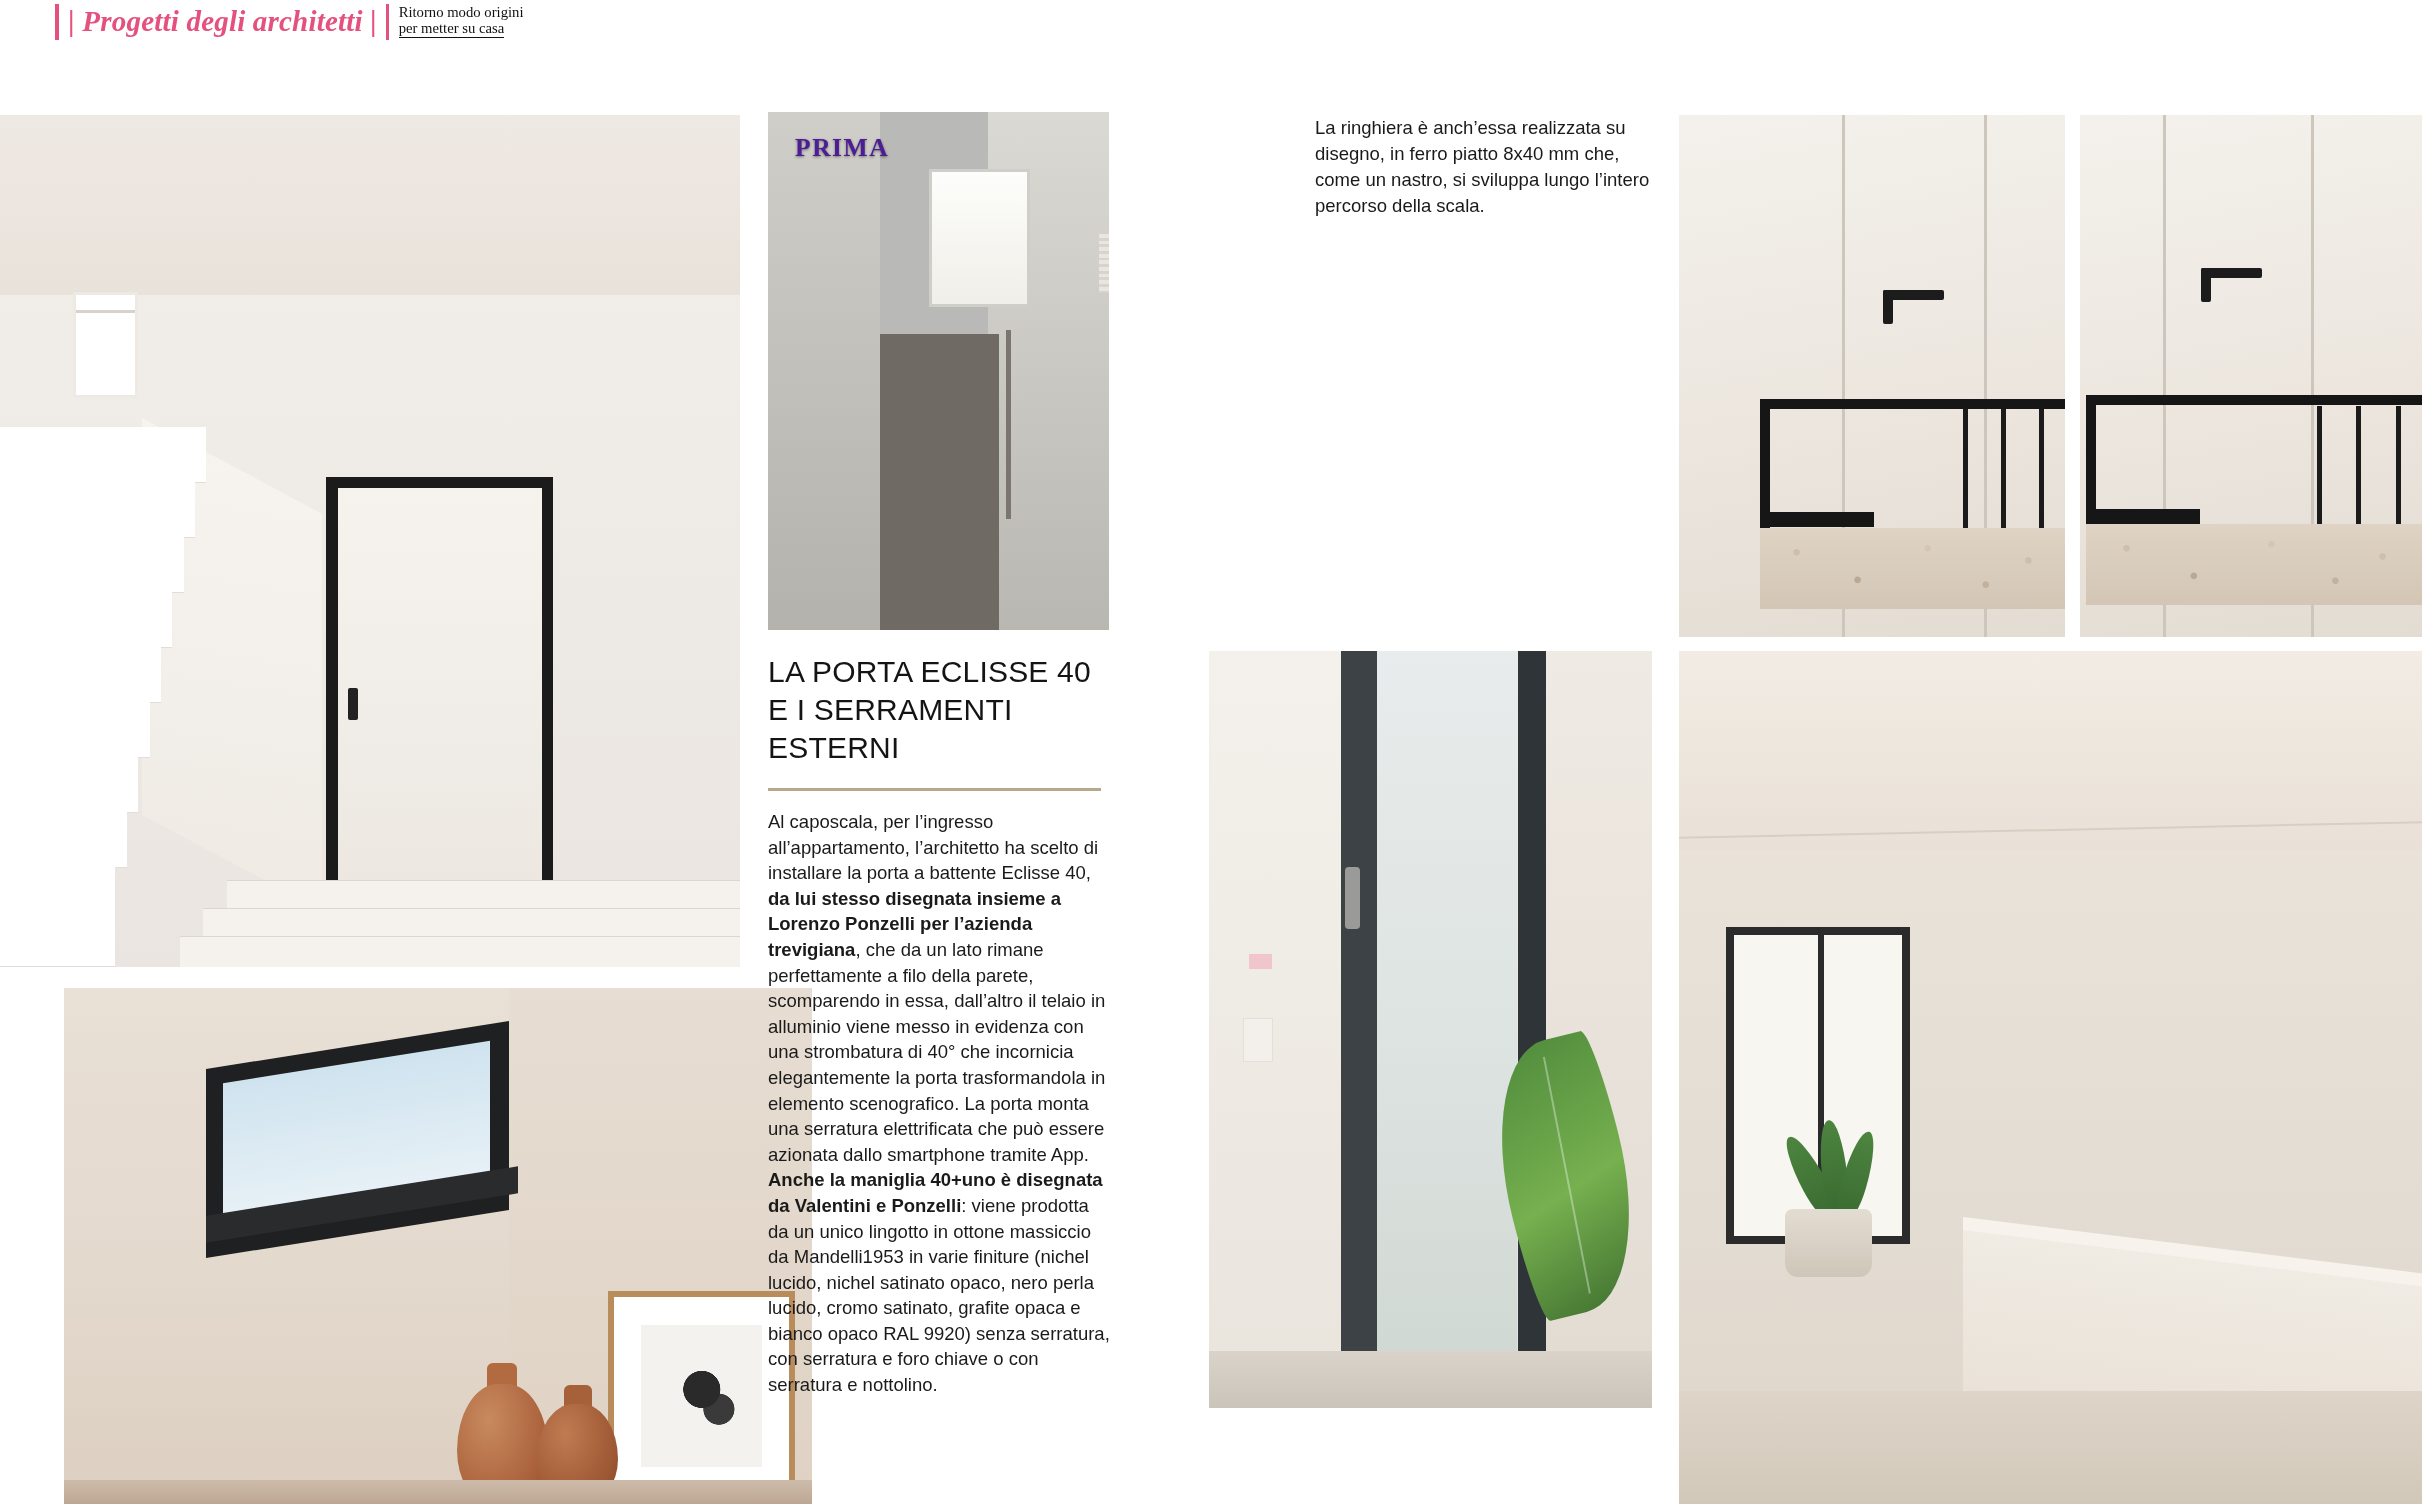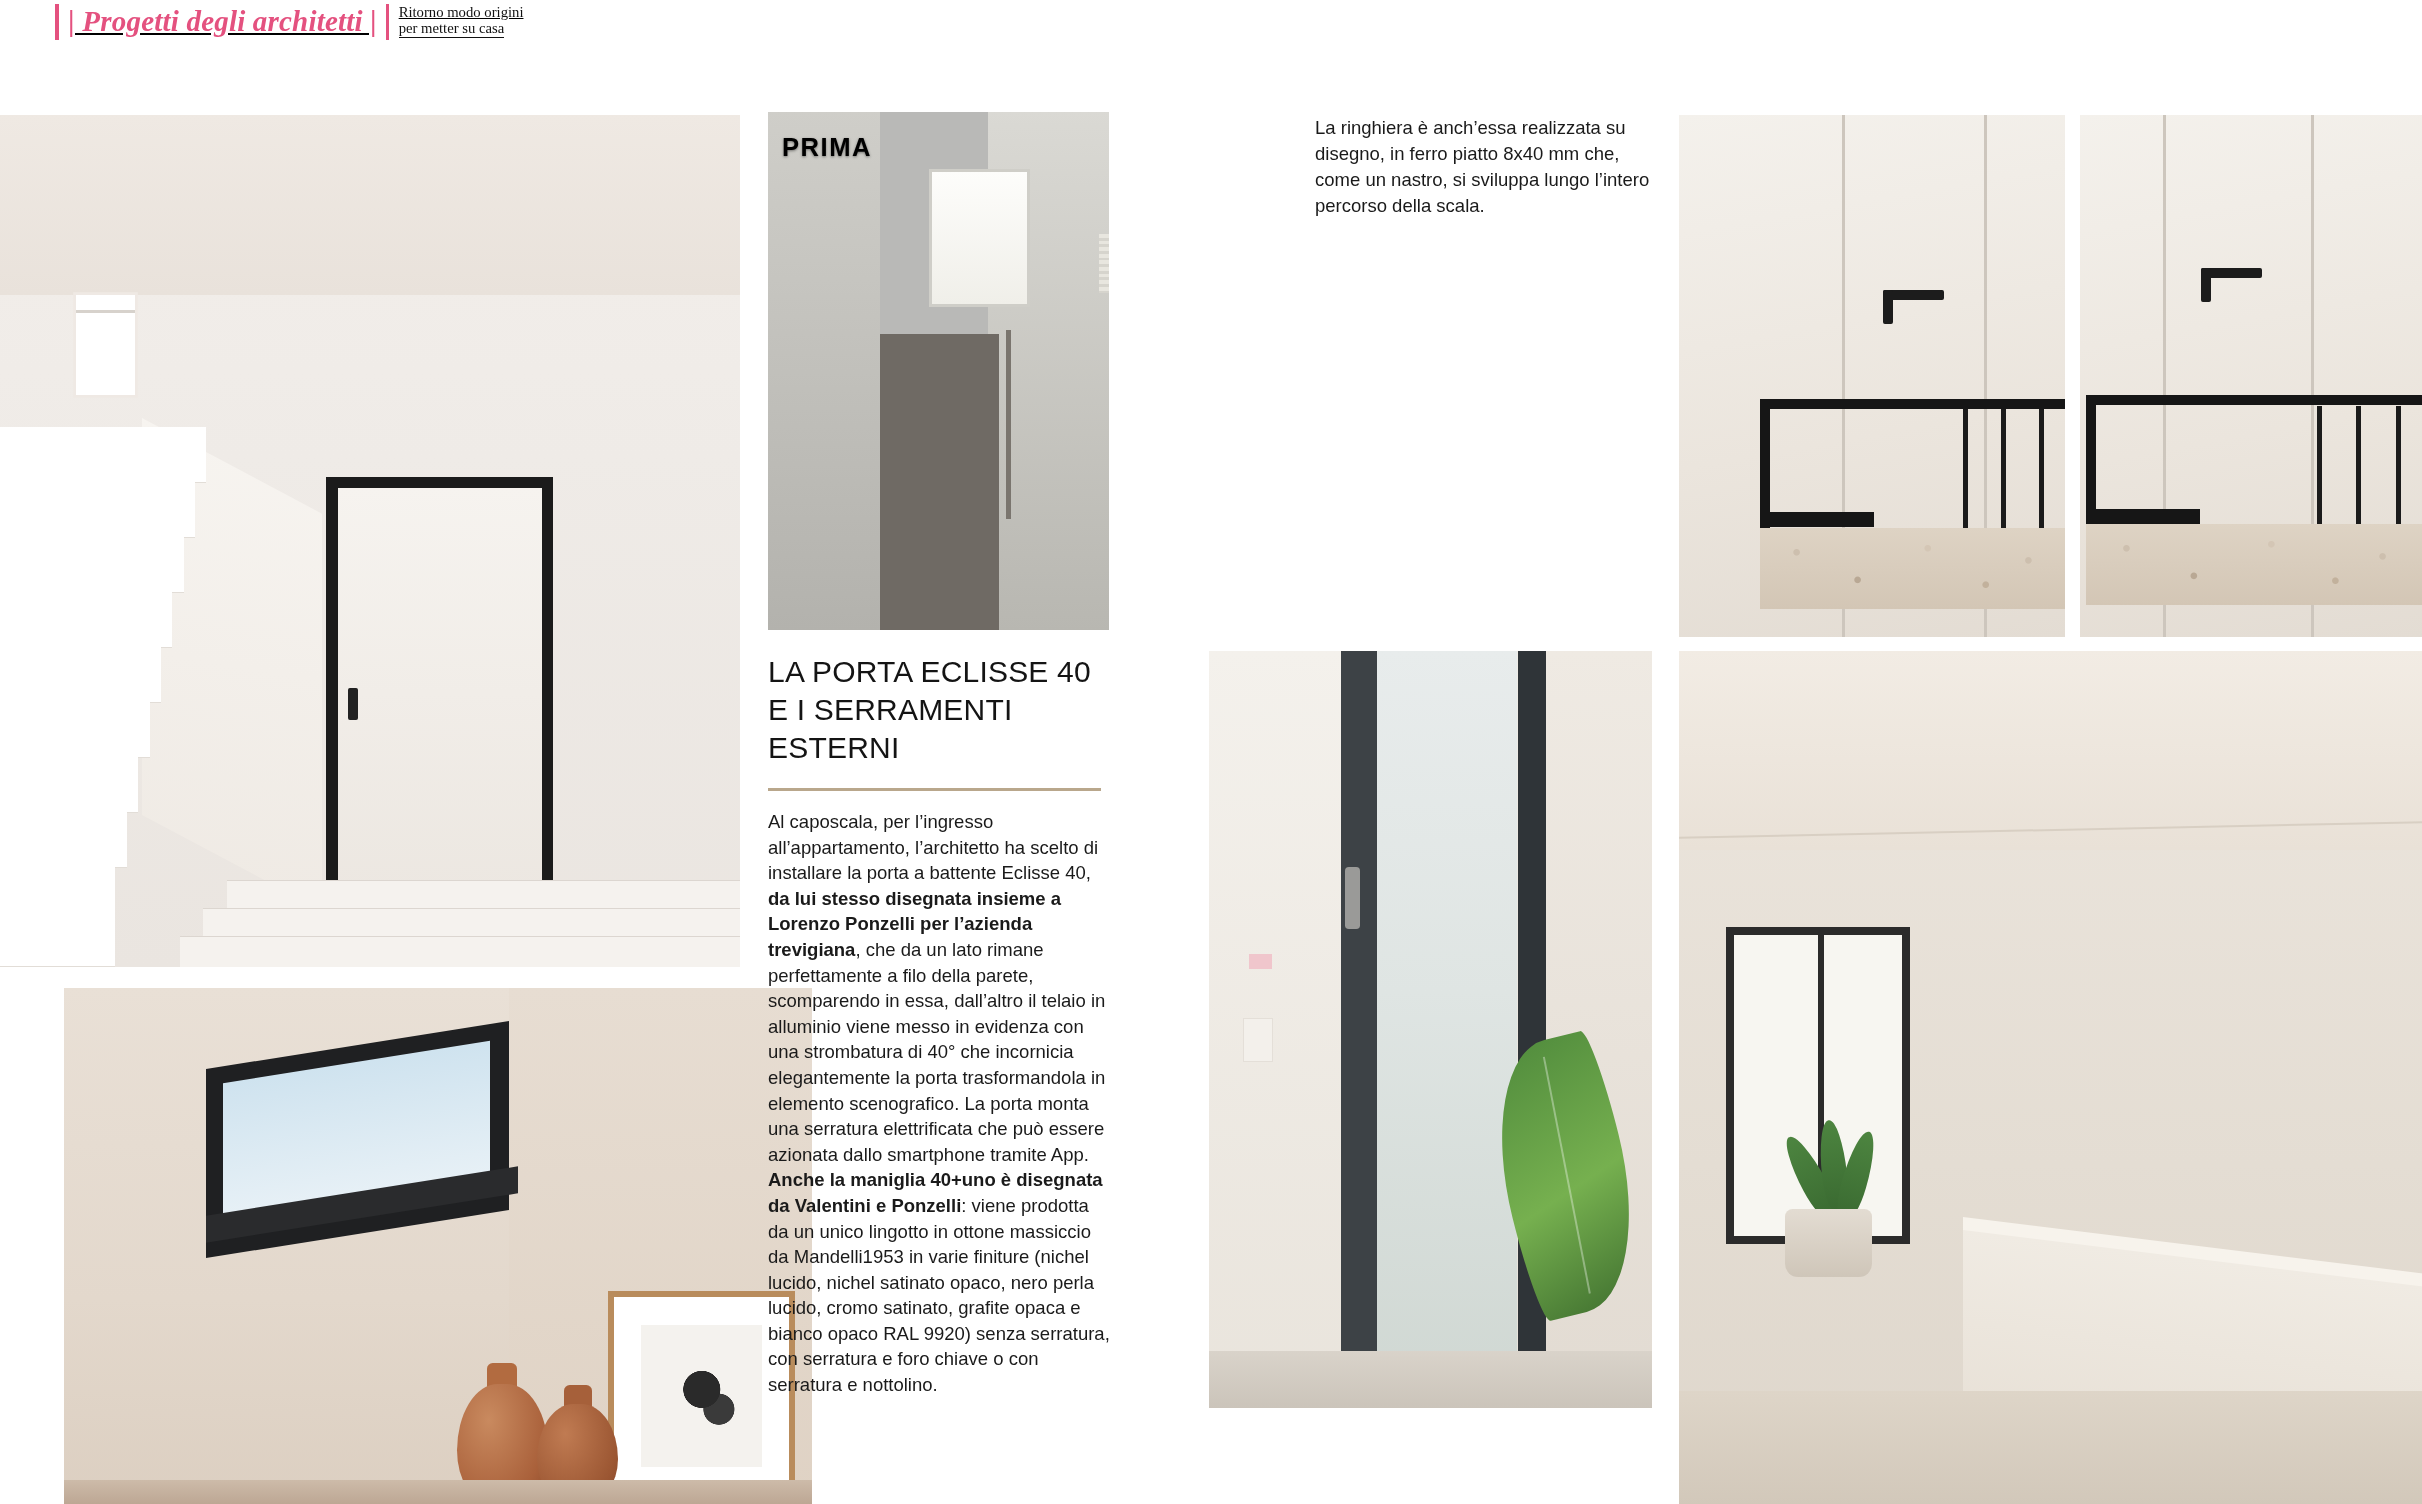--- a/index.html
+++ b/index.html
@@ -23,21 +23,20 @@
     top: 0;
     width: 2423px;
     height: 62px;
   }
   .header-inner {
     position: absolute;
     left: 55px;
     top: 1.9px;
     display: flex;
     align-items: flex-start;
-    text-decoration: underline;
   }
   .rule-left {
     width: 3.8px;
     height: 36px;
     background: #e4517f;
     margin-right: 9.5px;
     margin-top: 1.9px;
   }
   .header-title {
     font-family: "Liberation Serif", serif;
@@ -210,23 +209,23 @@
   #photo-prima .p-stairs {
     position:absolute; left:112px; top:222px; width:119px; height:295px;
   }
   #photo-prima .p-step {
     position:absolute; left:0; background:#6f6a64; border-bottom:2.8px solid #413d39;
   }
   #photo-prima .p-rail {
     position:absolute; left:238px; top:218px; width:4.7px; height:189px; background:#7a756e;
   }
   #photo-prima .prima-label {
-    position:absolute; left:14px; top:21px;
-    font-family:Liberation Sans, sans-serif;
-    font-weight:bold; font-size:25.6px; letter-spacing:1.5px; color:#000000;
+    position:absolute; left:27px; top:21px;
+    font-family:Liberation Serif, serif;
+    font-weight:bold; font-size:25.6px; letter-spacing:1.5px; color:#4c1d95;
     text-shadow: 0 0.9px 2.8px rgba(0,0,0,.45);
   }
 
   
   #photo-leaf-window {
     left: 1209px;
     top: 651px;
     width: 443px;
     height: 757px;
     background: linear-gradient(180deg,#efece6 0%,#e6e1d9 100%);

